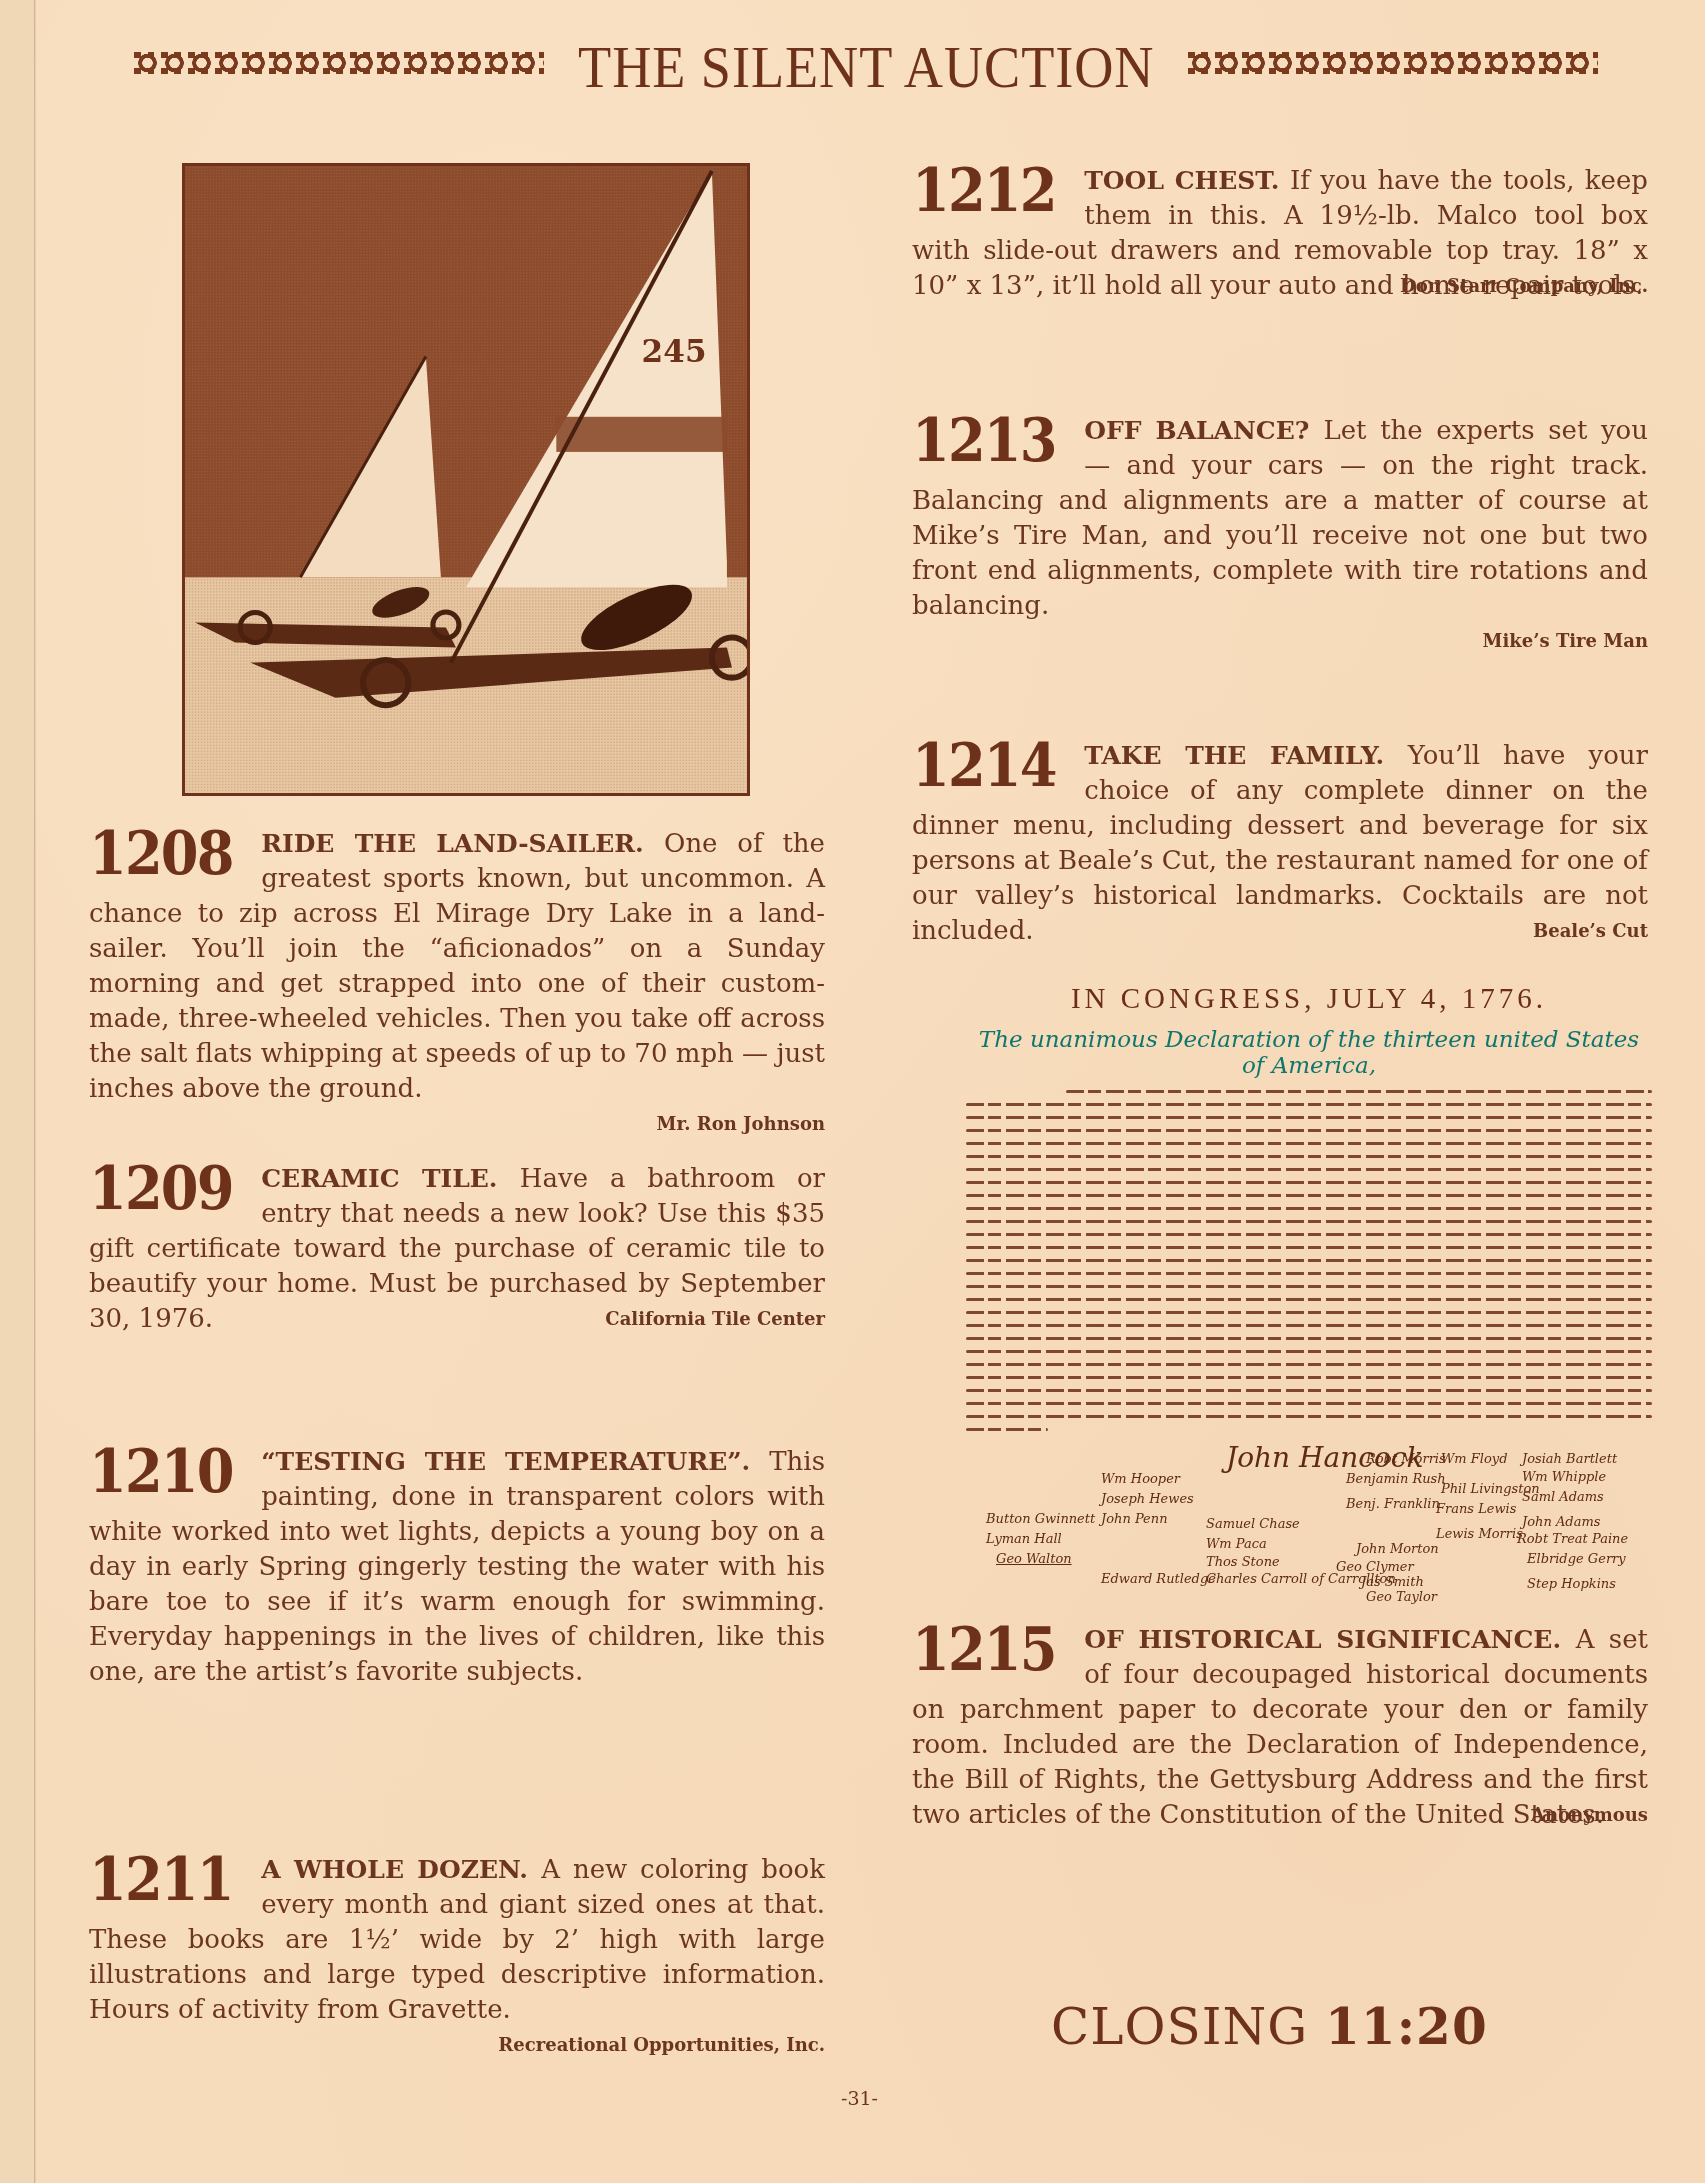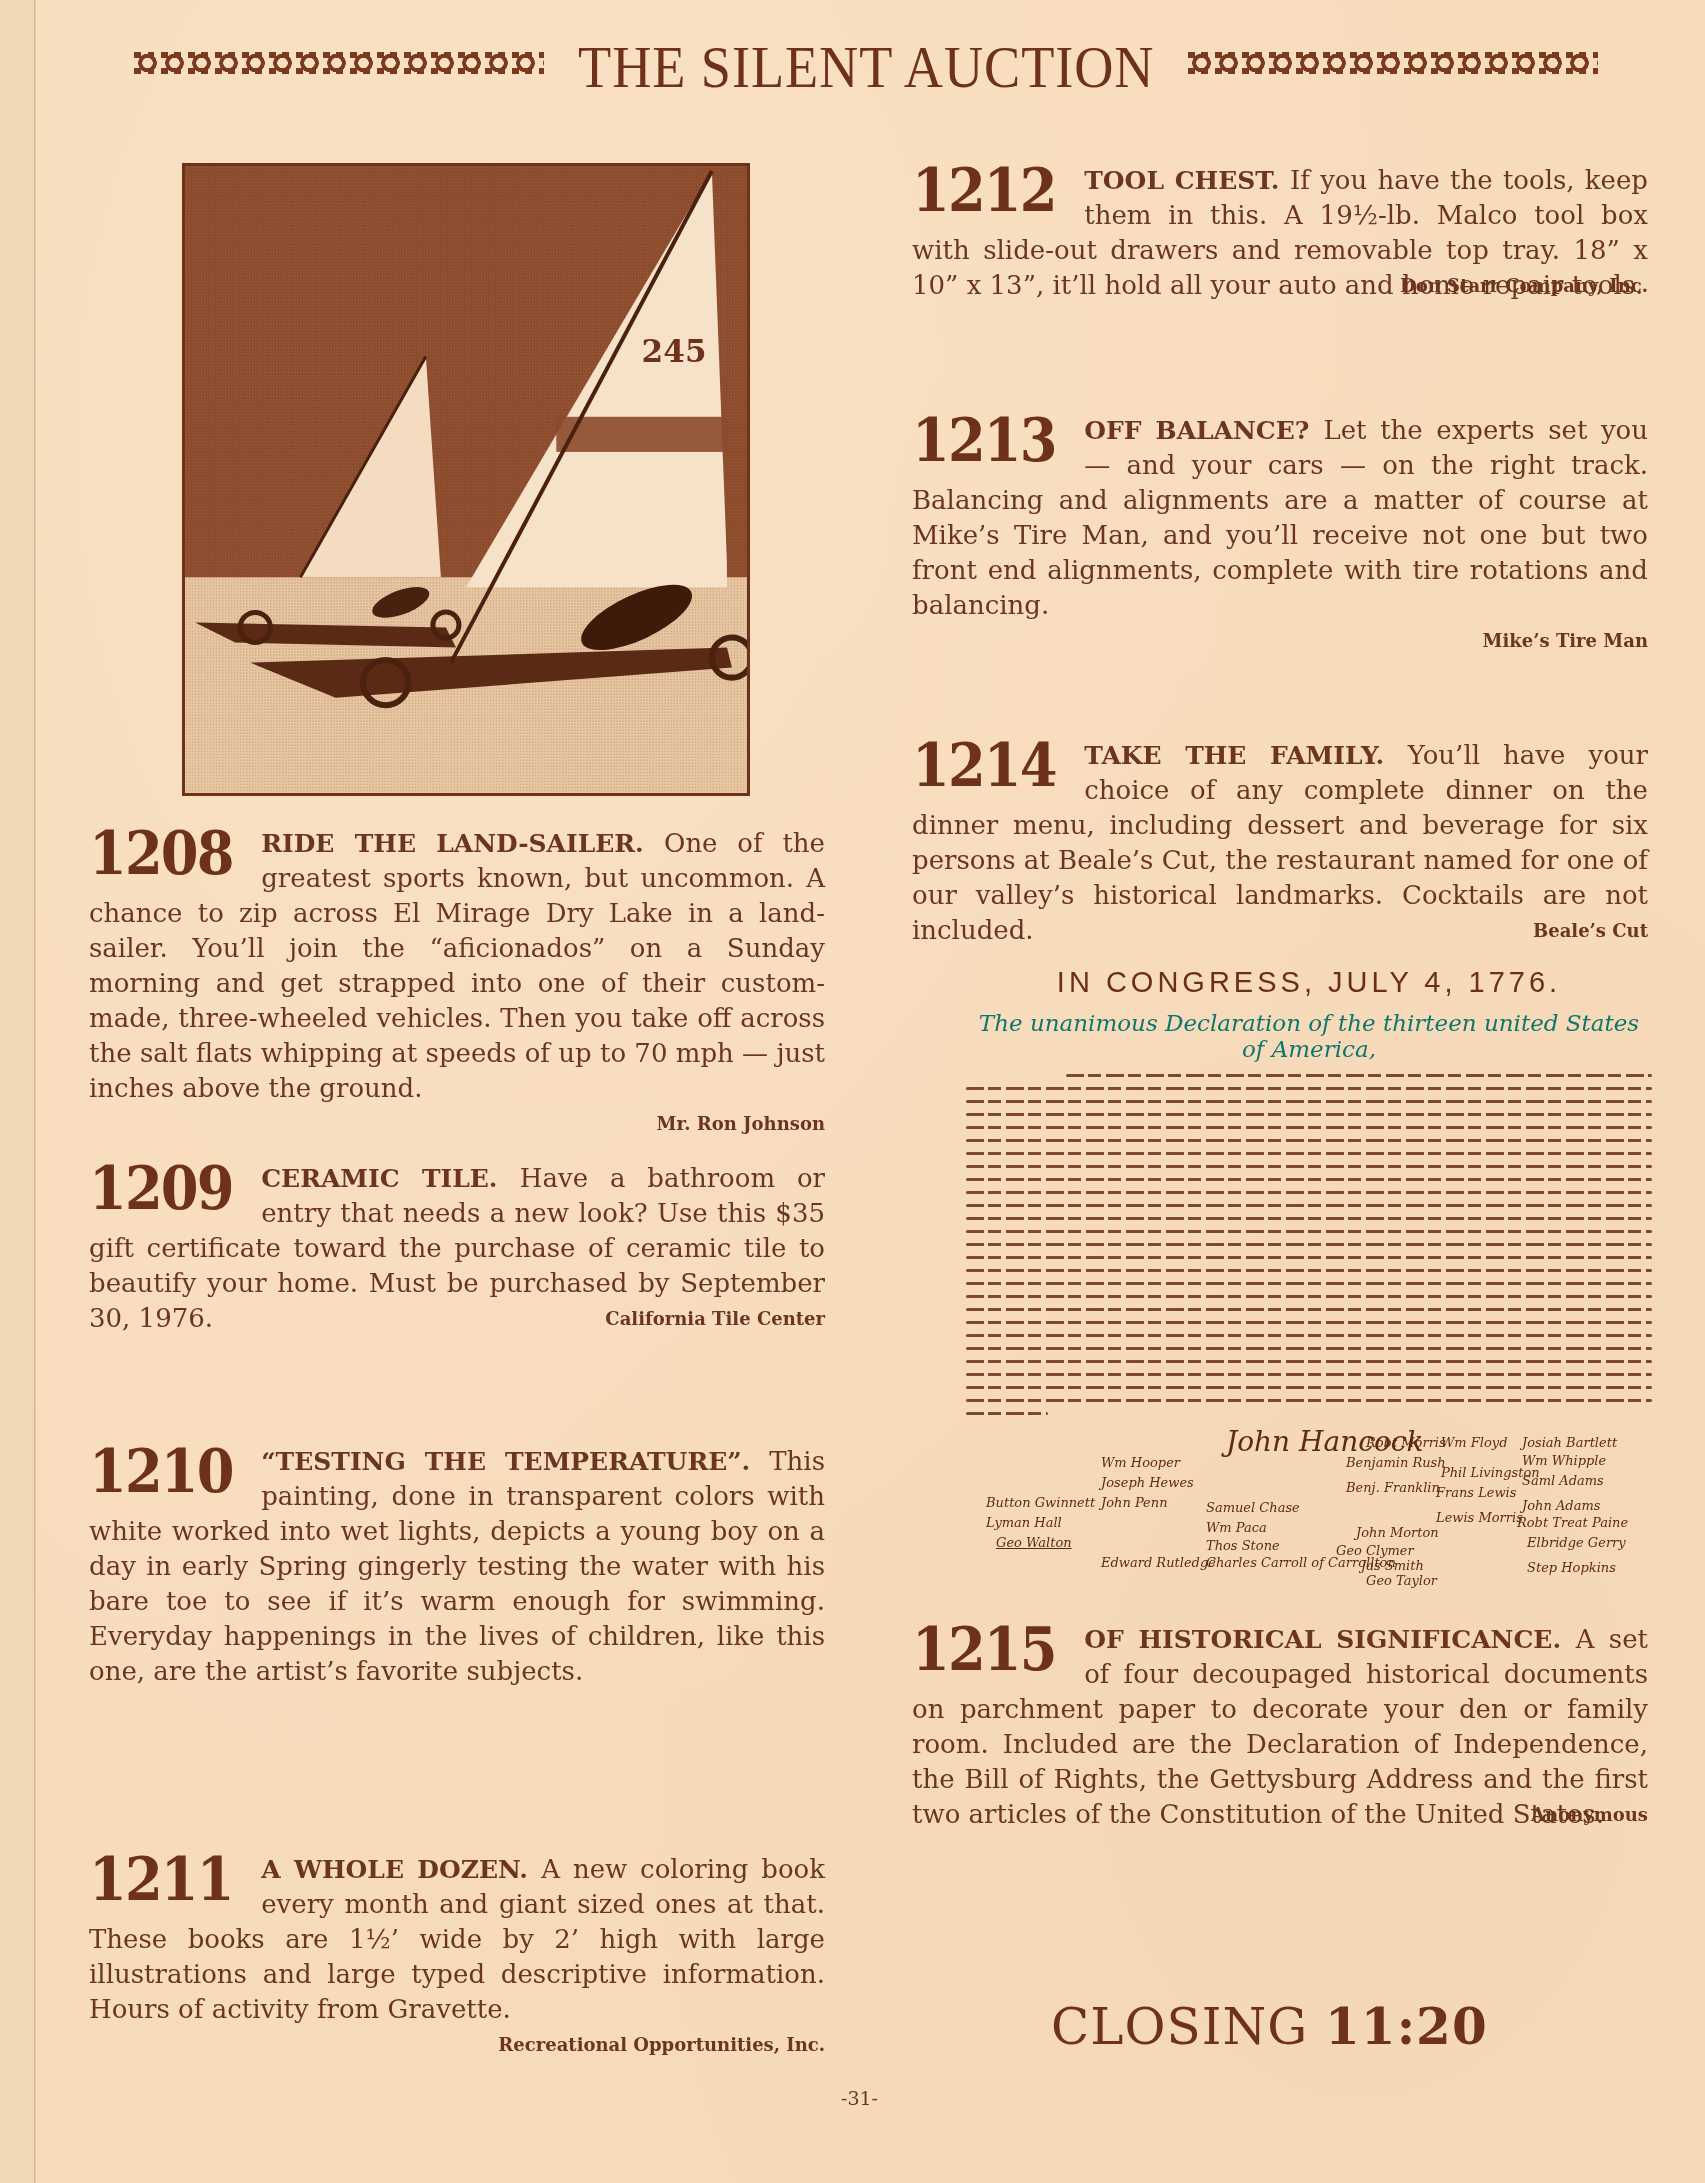--- a/index.html
+++ b/index.html
@@ -62,22 +62,22 @@
   }
   .item .donor.inline { margin-top: -35px; }
   .left-col { left: 89px; }
   .right-col { left: 912px; }
   
   .decl {
     position: absolute; left: 966px; top: 966px; width: 686px; height: 651px;
     color: #6b2e17;
   }
   .decl .congress {
-    text-align: center; font-family: Liberation Sans, sans-serif; font-size: 29px;
-    letter-spacing: 4px; color: #6b2e17; margin-top: 0;
+    text-align: center; font-family: Liberation Serif, serif; font-size: 29px;
+    letter-spacing: 4px; color: #6b2e17; margin-top: 16px;
   }
   .decl .unanimous {
     text-align: center; font-family: "DejaVu Serif", serif; font-style: italic;
     font-size: 23px; margin-top: 11px; color: #0f766e;
   }
   .decl .script { margin-top: 12px; }
   .decl .script-line {
     height: 2.5px; margin: 0 0 10.5px 0; border-radius: 1.5px;
     background: repeating-linear-gradient(to right, #6b2e17 0 18px, transparent 18px 22px, #6b2e17 22px 35px, transparent 35px 40px);
     opacity: 0.85;

